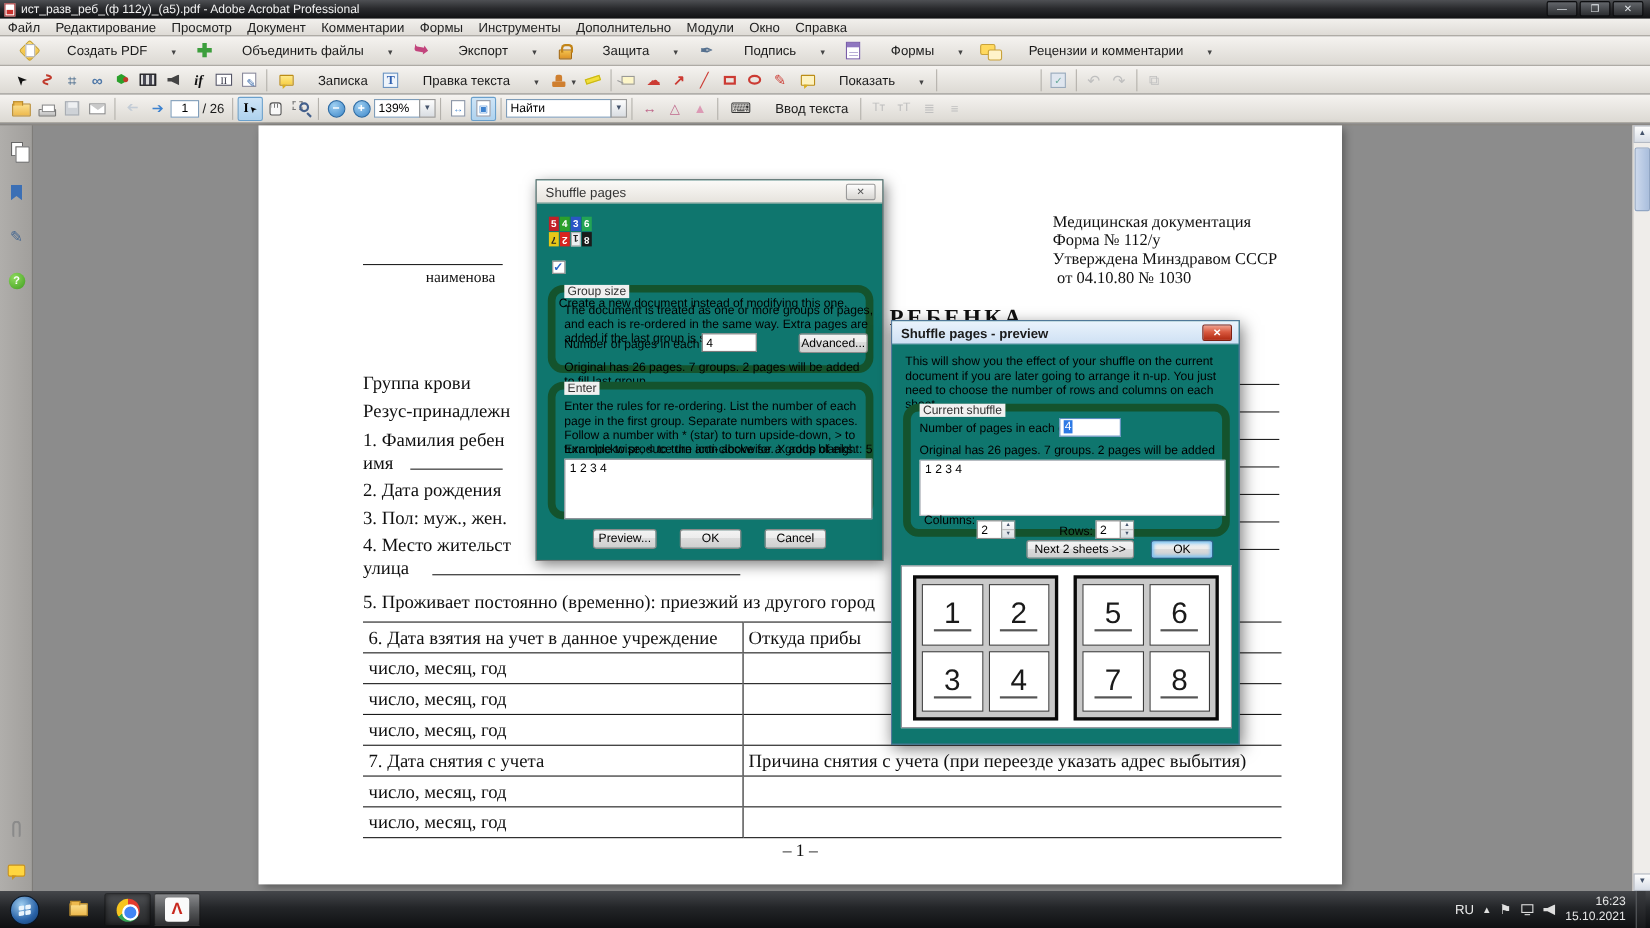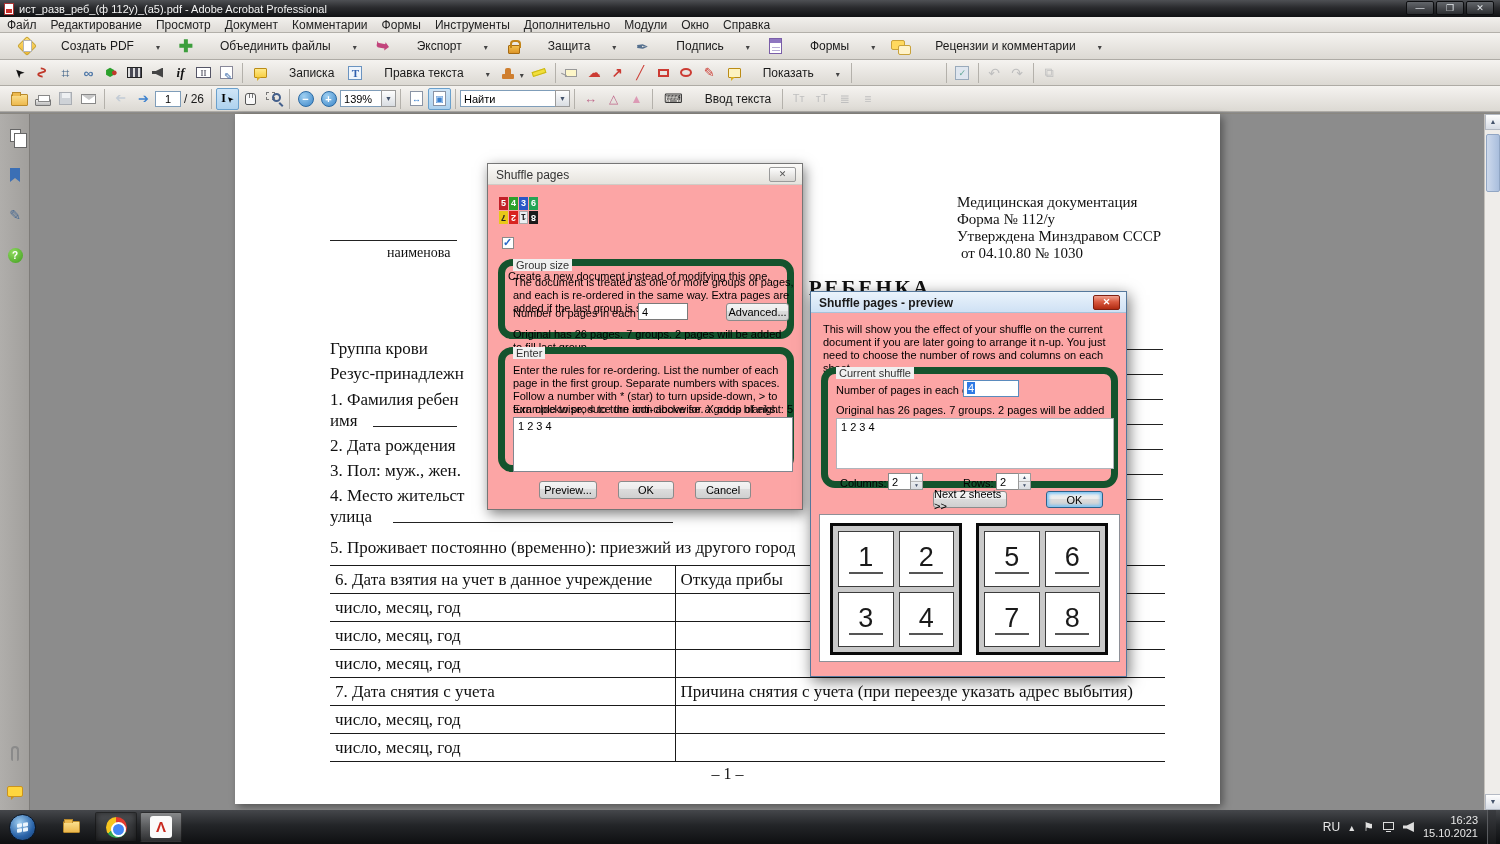--- a/index.html
+++ b/index.html
@@ -102,21 +102,21 @@
   .doctable tr:last-child td{border-bottom:1px solid #1a1a1a;}
   .doctable td + td{border-left:1px solid #1a1a1a;}
   .pageno{position:absolute;left:0;top:651px;width:985px;text-align:center;font-size:16px;}
 
   
   .vscroll{position:absolute;right:0;top:0;width:16px;height:100%;background:#efedea;border-left:1px solid #c4c1bc;}
   .sbtn{position:absolute;left:0;width:16px;height:16px;background:linear-gradient(#fefefe,#d7dde6);border:1px solid #b4bac4;font-size:7px;color:#44536b;text-align:center;line-height:14px;}
   .sthumb{position:absolute;left:1px;top:20px;width:14px;height:58px;background:linear-gradient(90deg,#cdd9ec,#a9bedd);border:1px solid #91a6c4;border-radius:2px;}
 
   
-  .dlg{position:absolute;background:#fca5a5;font-size:11px;color:#000;}
+  .dlg{position:absolute;background:#0f766e;font-size:11px;color:#000;}
   .dlg1{left:487px;top:163px;width:316px;height:347px;border:1px solid #767676;box-shadow:2px 4px 12px rgba(0,0,0,.5);}
   .dlg2{left:810px;top:291px;width:317px;height:386px;border:1px solid #55789c;box-shadow:2px 4px 14px rgba(0,0,0,.55);}
   .tbar{position:relative;height:21px;font-size:12px;padding:4px 0 0 8px;}
   .tbar1{background:linear-gradient(#fbfaf8,#e6e3dd);color:#333;border-bottom:1px solid #cfccc6;}
   .tbar2{background:linear-gradient(#eaf3fc,#cfe1f4);color:#1a1a1a;border-bottom:1px solid #a8c2da;font-weight:bold;}
   .xbtn{position:absolute;right:6px;top:3px;width:27px;height:15px;border:1px solid #9a9a9a;border-radius:2px;background:linear-gradient(#fdfdfd,#d8d6d2);color:#555;font-size:9px;line-height:13px;text-align:center;}
   .xbtn.redx{background:linear-gradient(#f0a18e,#d9593f 45%,#b02a12);border-color:#7e2012;color:#fff;}
   .grp{position:absolute;border:7px solid #14532d;border-radius:14px;}
   .grp .legend{position:absolute;top:-7px;left:8px;background:#f0f0f0;padding:0 3px;color:#333;}
   .dtext{position:absolute;line-height:13px;color:#000;}
@@ -573,36 +573,36 @@
       <span class="xbtn redx">✕</span>
     </div>
     <div class="dtext" style="left:12px;top:31px;width:294px;">This will show you the effect of your shuffle on the current document if you are later going to arrange it n-up. You just need to choose the number of rows and columns on each sheet.</div>
 
     <div class="grp" style="left:10px;top:75px;width:297px;height:121px;">
       <span class="legend">Current shuffle</span>
       <div class="dtext" style="left:8px;top:10px;">Number of pages in each group:</div>
       <div class="field" style="position:absolute;left:135px;top:6px;width:56px;height:17px;border-color:#5a8bbd;"><span class="selval">4</span></div>
       <div class="dtext" style="left:8px;top:30px;">Original has 26 pages. 7 groups. 2 pages will be added to fill last group.</div>
       <div class="rulebox" style="left:8px;top:44px;width:278px;height:51px;border-color:#b0b4bb;">1 2 3 4</div>
-      <div class="dtext" style="left:12px;top:103px;">Columns:</div>
+      <div class="dtext" style="left:12px;top:93px;">Columns:</div>
       <input class="field" style="position: absolute; left: 60px; top: 99px; width: 23px; height: 17px; border-color: rgb(138, 138, 138);" value="2">
       <span class="spinud" style="position:absolute;left:83px;top:99px;">
           <span>▲</span>
           <span>▼</span>
         </span>
       <div class="dtext" style="left:135px;top:103px;">Rows:</div>
       <input class="field" style="position: absolute; left: 168px; top: 99px; width: 23px; height: 17px; border-color: rgb(138, 138, 138);" value="2">
       <span class="spinud" style="position:absolute;left:191px;top:99px;">
           <span>▲</span>
           <span>▼</span>
         </span>
     </div>
 
     <span class="btn disabled" style="left:12px;top:199px;width:104px;height:17px;margin-top:28px;">&lt;&lt; Previous 2 sheets</span>
-    <span class="btn" style="left:122px;top:199px;width:74px;height:17px;">Next 2 sheets &gt;&gt;</span>
+    <span class="btn" style="left:122px;top:199px;width:98px;height:17px;">Next 2 sheets &gt;&gt;</span>
     <span class="btn default" style="left:235px;top:199px;width:57px;height:17px;">OK</span>
 
     <div class="pvarea">
       <div class="sheet sheet1">
         <span class="pv-page">
             <span class="pv-num">1</span>
             <span class="pv-line"></span>
           </span>
         <span class="pv-page">
             <span class="pv-num">2</span>

